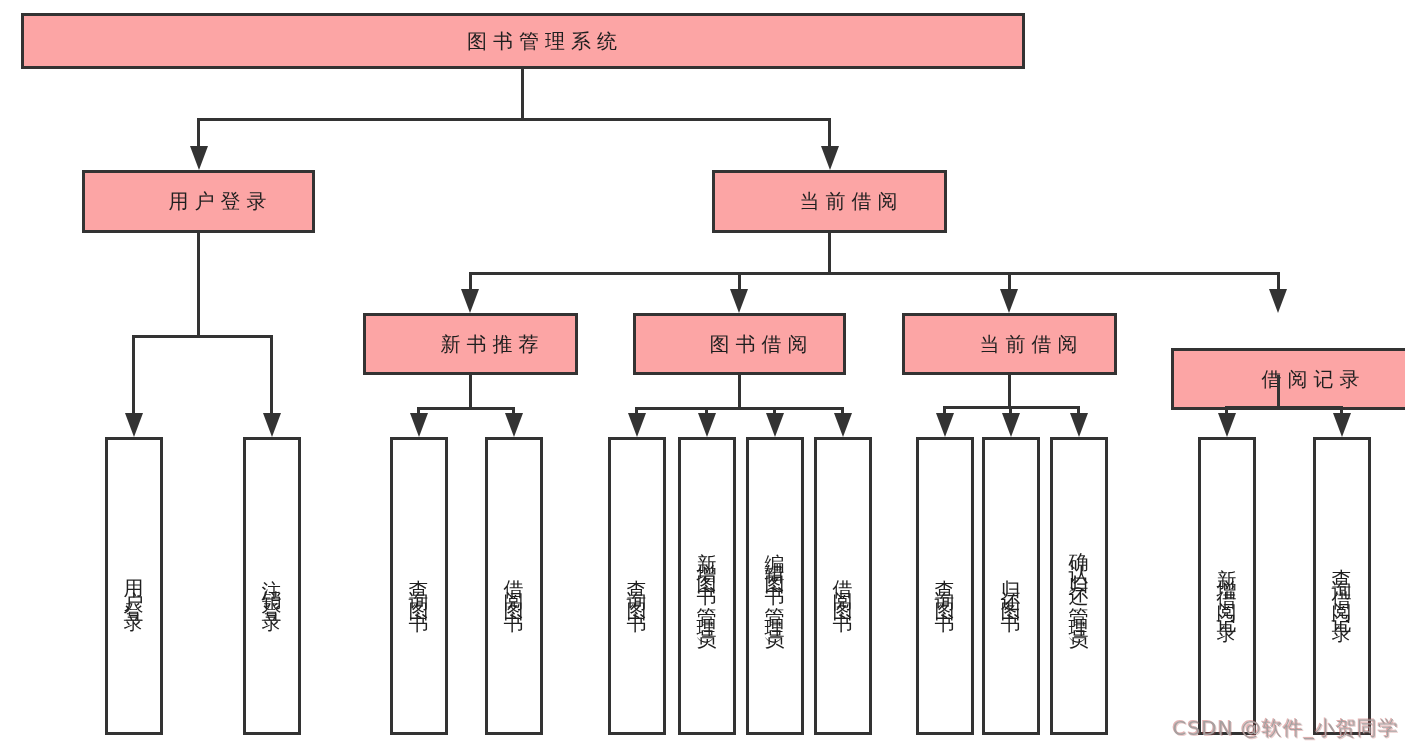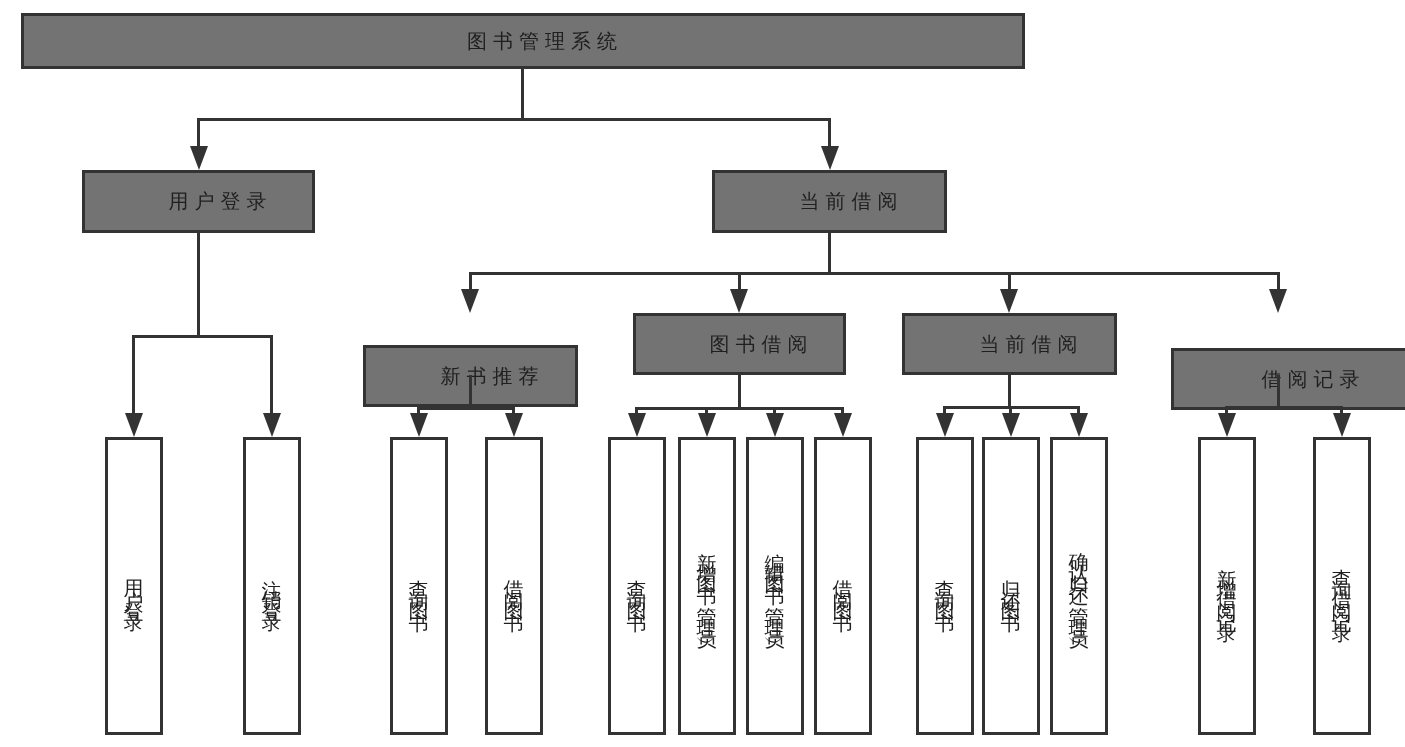--- a/index.html
+++ b/index.html
@@ -1,21 +1,21 @@
 <!DOCTYPE html>
 <html><head>
 <meta charset="utf-8">
 <style>
   html,body{margin:0;padding:0;background:#ffffff;}
   .stage{
     position:relative;width:1405px;height:747px;background:#ffffff;
     font-family:"DejaVu Sans","Liberation Sans",sans-serif;overflow:hidden;
   }
   .box{
-    position:absolute;border:3px solid #333333;background:#737373;
+    position:absolute;border:3px solid #333333;background:#fca5a5;
     box-sizing:border-box;display:flex;align-items:center;justify-content:center;padding-left:44px;
   }
   .hlbl{
     font-size:20px;letter-spacing:6px;color:#1f1f1f;white-space:nowrap;
   }
   .leaf{
     position:absolute;top:437px;width:58px;height:298px;
     border:3px solid #333333;background:#ffffff;box-sizing:border-box;
     display:flex;align-items:center;justify-content:center;
   }
@@ -70,21 +70,21 @@
   <div class="hline" style="left:469px;top:272px;width:811px;"></div>
   <div class="vline" style="left:469px;top:272px;height:20px;"></div>
   <div class="arrow" style="left:461px;top:289px;"></div>
   <div class="vline" style="left:738px;top:272px;height:20px;"></div>
   <div class="arrow" style="left:730px;top:289px;"></div>
   <div class="vline" style="left:1008px;top:272px;height:20px;"></div>
   <div class="arrow" style="left:1000px;top:289px;"></div>
   <div class="vline" style="left:1277px;top:272px;height:20px;"></div>
   <div class="arrow" style="left:1269px;top:289px;"></div>
 
-  <div class="box" style="left:363px;top:313px;width:215px;height:62px;margin-top:32px;">
+  <div class="box" style="left:363px;top:313px;width:215px;height:62px;">
     <span class="hlbl">新书推荐</span>
   </div>
   <div class="box" style="left:902px;top:313px;width:215px;height:62px;">
     <span class="hlbl">当前借阅</span>
   </div>
   <div class="box" style="left:633px;top:313px;width:213px;height:62px;">
     <span class="hlbl">图书借阅</span>
   </div>
   <div class="box" style="left:1171px;top:313px;width:241px;height:62px;margin-top:35px;">
     <span class="hlbl">借阅记录</span>
@@ -161,14 +161,15 @@
     <span class="vlbl">确认归还（管理员）</span>
   </div>
 
   <div class="leaf" style="left:1198px;">
     <span class="vlbl">新增借阅记录</span>
   </div>
   <div class="leaf" style="left:1313px;">
     <span class="vlbl">查询借阅记录</span>
   </div>
 
+  <div class="watermark">CSDN @软件_小贺同学</div>
 
 </div>
 
 </body></html>

